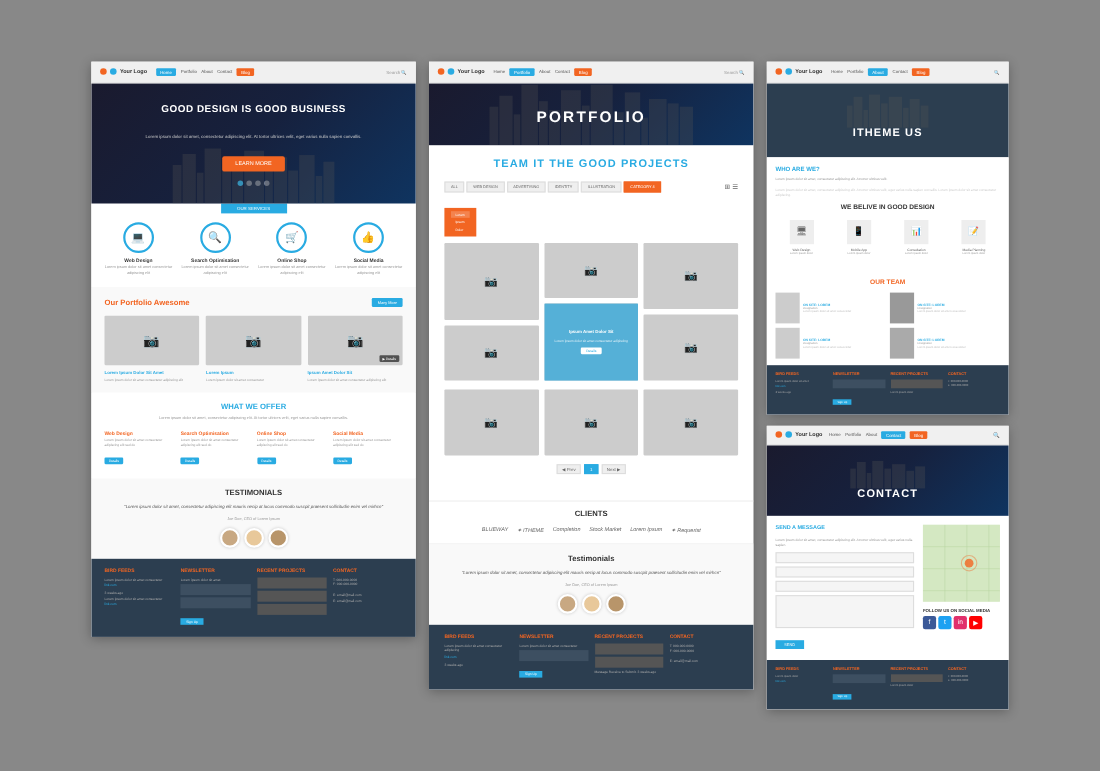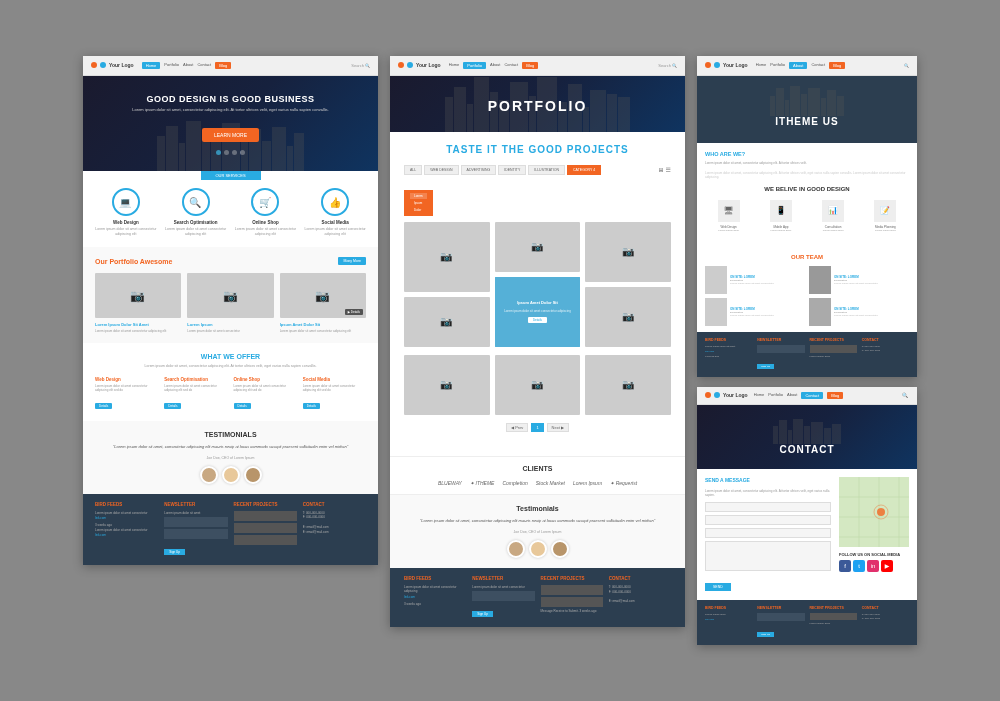--- a/index.html
+++ b/index.html
@@ -49,21 +49,21 @@
       padding: 18px 20px 16px;
       text-align: center;
       overflow: hidden;
     }
     .hero-cityscape {
       position: absolute; bottom: 0; left: 0; right: 0; height: 50px;
       display: flex; align-items: flex-end; justify-content: center; gap: 1px; opacity: 0.3;
     }
     .building { background: #555; }
     .hero-content { position: relative; z-index: 2; }
-    .hero-title { font-size: 9px; font-weight: bold; color: #fff; letter-spacing: 0.5px; margin-bottom: 2px; line-height: 1.3; }
+    .hero-title { font-size: 9px; font-weight: bold; color: #fff; letter-spacing: 0.5px; margin-bottom: 16px; line-height: 1.3; }
     .hero-subtitle { font-size: 4px; color: #ccc; margin-bottom: 10px; line-height: 1.5; }
     .hero-btn {
       background: #f26522; color: #fff; font-size: 5px;
       padding: 4px 12px; border: none; border-radius: 2px; cursor: pointer;
     }
     .hero-dots { display: flex; gap: 3px; justify-content: center; margin-top: 8px; }
     .hero-dot { width: 5px; height: 5px; border-radius: 50%; background: rgba(255,255,255,0.4); }
     .hero-dot.active { background: #29abe2; }
 
     .services-section { padding: 10px 12px; background: #fff; }
@@ -456,21 +456,21 @@
         <div class="building" style="width:14px;height:48px"></div>
         <div class="building" style="width:6px;height:25px"></div>
         <div class="building" style="width:16px;height:42px"></div>
         <div class="building" style="width:10px;height:38px"></div>
         <div class="building" style="width:12px;height:35px"></div>
       </div>
       <div class="portfolio-hero-title">PORTFOLIO</div>
     </div>
 
     <div class="portfolio-main">
-      <div class="portfolio-main-title">TASTE IT THE GOOD PROJECTS</div>
+      <div class="portfolio-main-title">TEAM IT THE GOOD PROJECTS</div>
 
       
       <div class="filter-bar">
         <button class="filter-btn">ALL</button>
         <button class="filter-btn">WEB DESIGN</button>
         <button class="filter-btn">ADVERTISING</button>
         <button class="filter-btn">IDENTITY</button>
         <button class="filter-btn">ILLUSTRATION</button>
         <button class="filter-btn active">CATEGORY 4</button>
         <div class="filter-icons">

